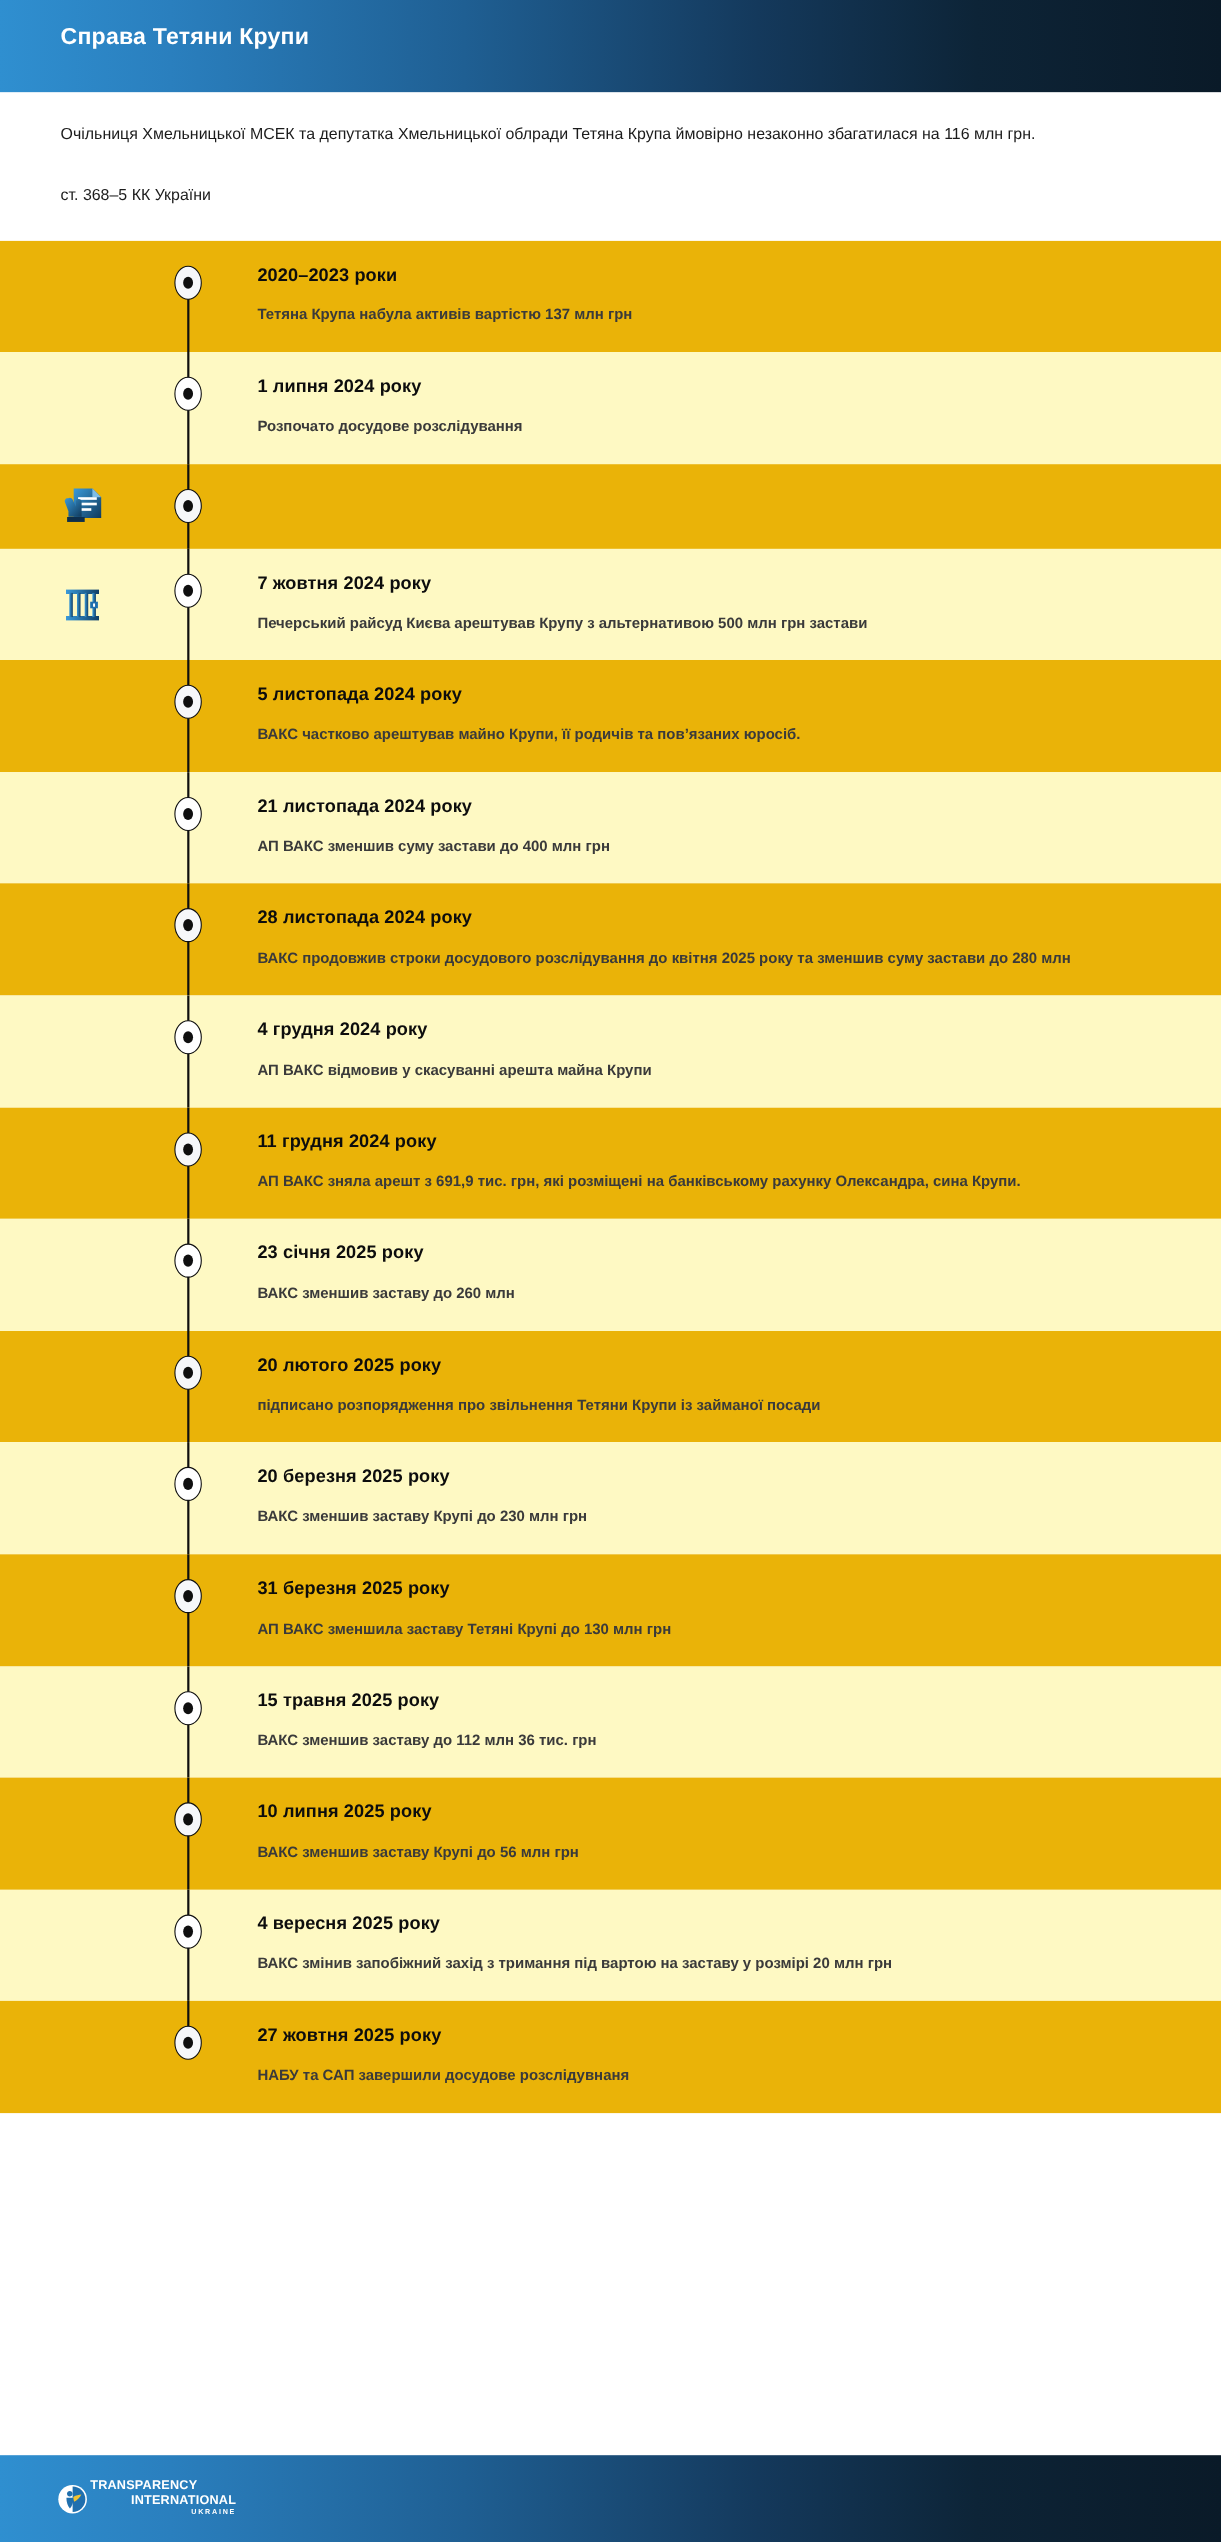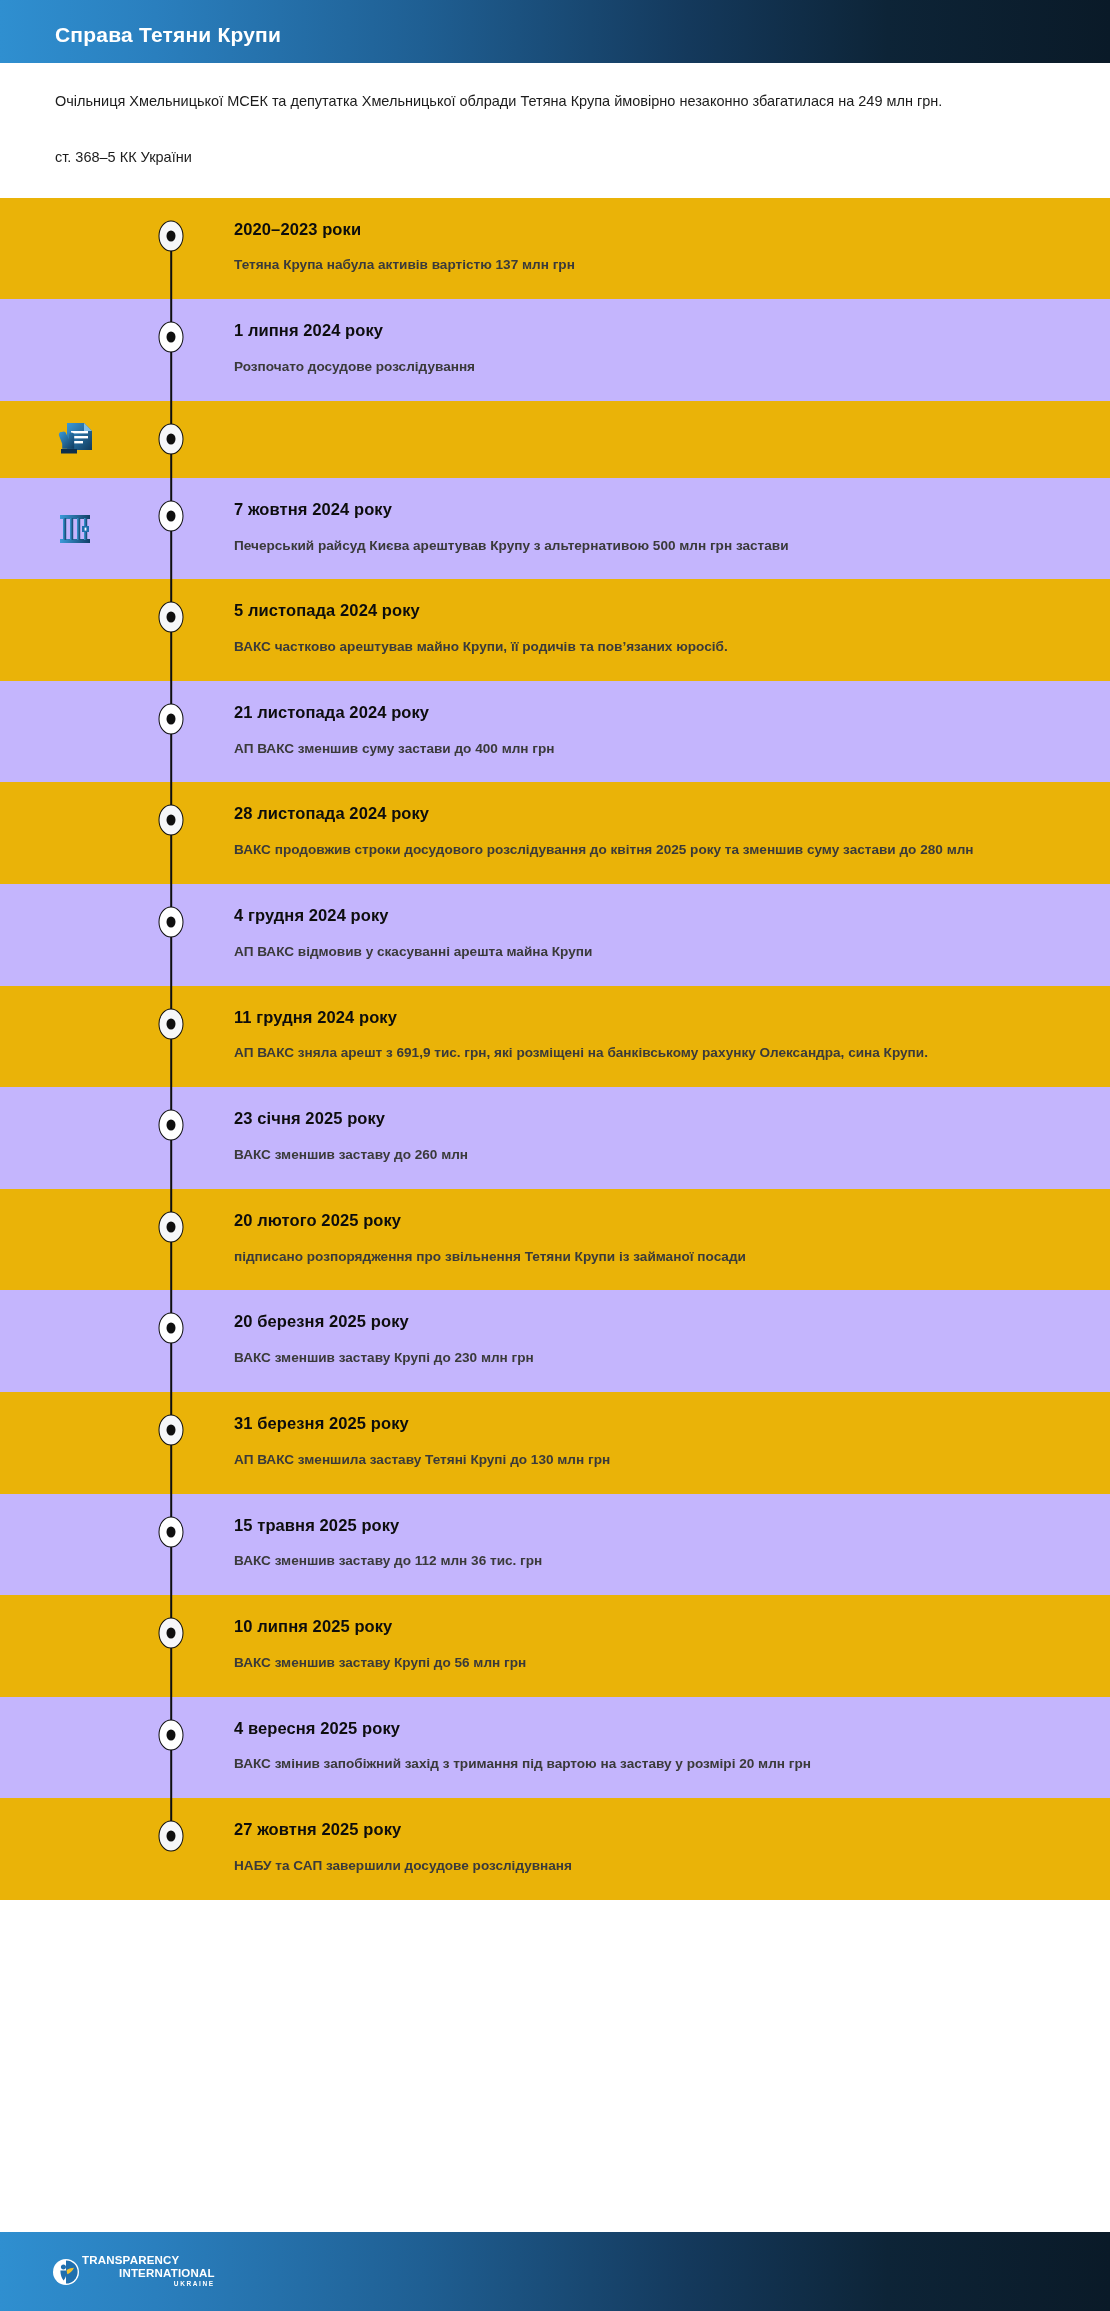--- a/index.html
+++ b/index.html
@@ -18,24 +18,24 @@
     min-height: 2311px;
     position: relative;
     background: #ffffff;
     box-sizing: border-box;
     display: flex;
     flex-direction: column;
   }
 
   
   .header {
-    height: 63px;
+    height: 84px;
     background: linear-gradient(90deg, #2f8fd0 0%, #2a7fbe 14%, #1f5f93 38%, #14395c 62%, #0d2437 80%, #0a1a28 100%);
     display: flex;
-    align-items: flex-end;
+    align-items: center;
     padding: 0 0 16px 55px;
     box-sizing: border-box;
   }
   .header-title {
     color: #ffffff;
     font-size: 21px;
     font-weight: bold;
     letter-spacing: 0.2px;
   }
 
@@ -65,21 +65,21 @@
   
   .timeline {
     position: relative;
     flex: 1 1 auto;
   }
   .tl-row {
     position: relative;
     display: flex;
     align-items: stretch;
     min-height: 77px;
-    background: #c4b5fd;
+    background: #fef9c3;
   }
   .tl-row.alt {
     background: #eab308;
   }
   .tl-gutter {
     width: 150px;
     flex: 0 0 150px;
     position: relative;
   }
   .tl-icon {
@@ -201,21 +201,21 @@
 </head>
 <body>
 
 <div class="page">
 
   <div class="header">
     <div class="header-title">Справа Тетяни Крупи</div>
   </div>
 
   <div class="intro">
-    <p class="intro-lead">Очільниця Хмельницької МСЕК та депутатка Хмельницької облради Тетяна Крупа ймовірно незаконно збагатилася на 249 млн грн.</p>
+    <p class="intro-lead">Очільниця Хмельницької МСЕК та депутатка Хмельницької облради Тетяна Крупа ймовірно незаконно збагатилася на 116 млн грн.</p>
     <p class="intro-article">ст. 368–5 КК України</p>
     <div class="intro-spacer"></div>
   </div>
 
   <div class="timeline" id="timeline">
       <div class="tl-row alt">
         <div class="tl-gutter"></div>
         <div class="tl-axis">
           <div class="tl-line"></div>
           <div class="tl-node">

